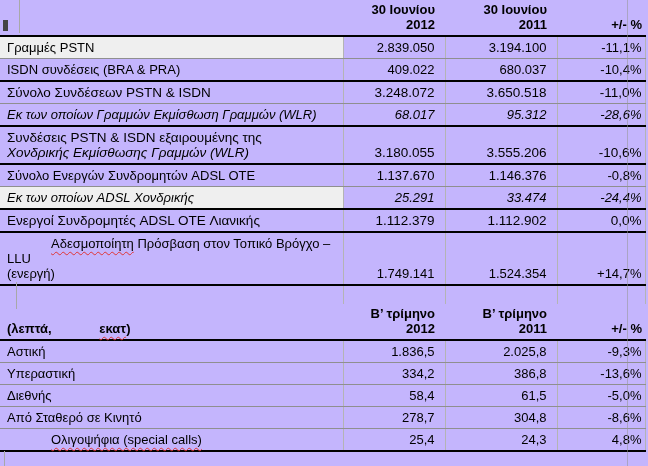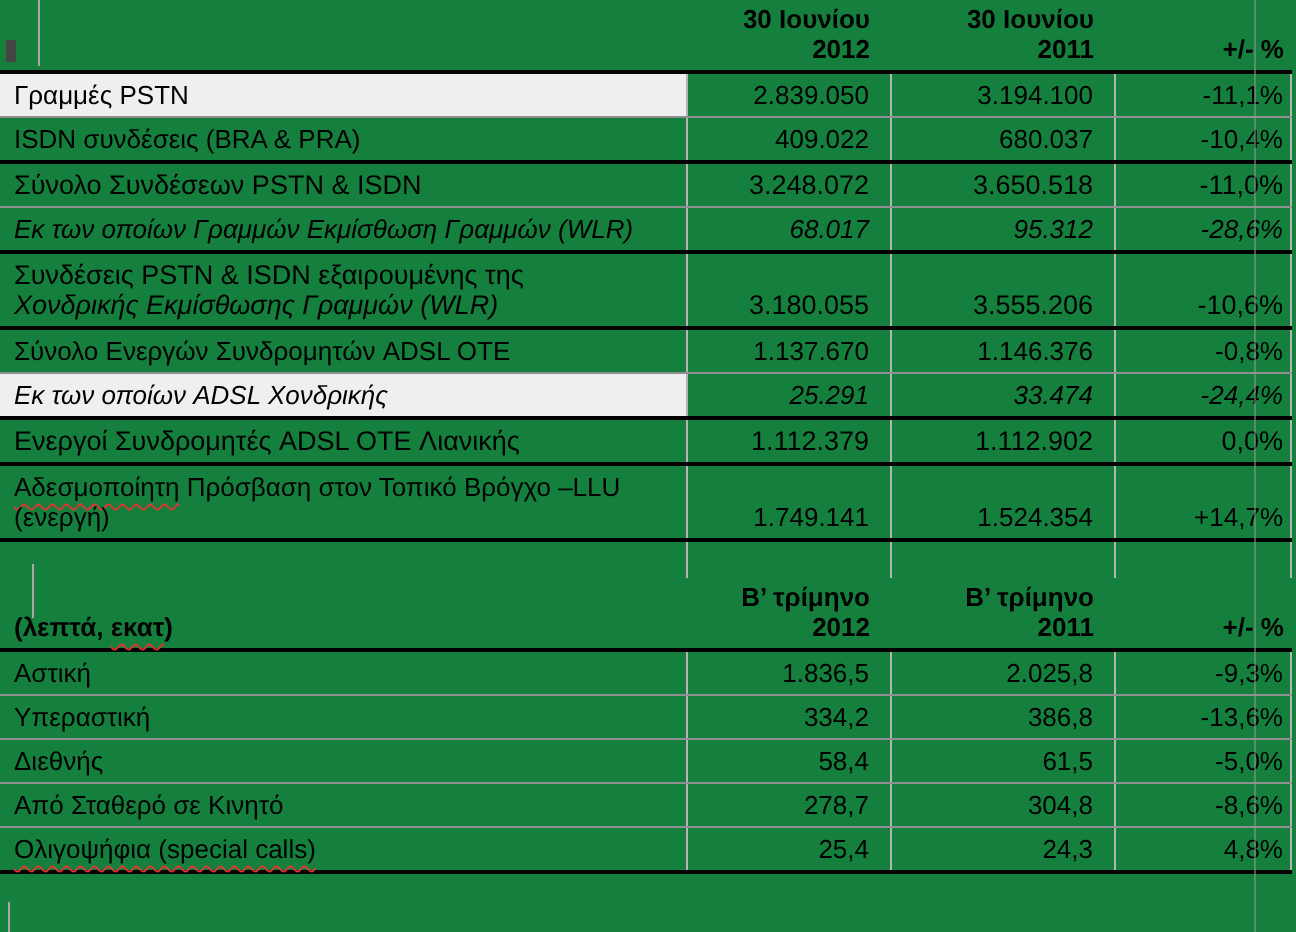--- a/index.html
+++ b/index.html
@@ -1,21 +1,21 @@
 <!DOCTYPE html>
 <html><head>
 <meta charset="utf-8">
 <style>
   html,body{margin:0;padding:0;}
   body{
     width:648px;height:466px;overflow:hidden;background:#ffffff;
     font-family:"Liberation Sans","DejaVu Sans",sans-serif;
     -webkit-user-select:none;
   }
-  .page{position:relative;width:648px;height:466px;background:#15803d;}
+  .page{position:relative;width:648px;height:466px;background:#c4b5fd;}
 
   table.kpi{
     border-collapse:collapse;table-layout:fixed;width:645px;
     position:absolute;left:0;top:0;
   }
   td{
     vertical-align:bottom;color:#000;
     font-size:13px;line-height:15px;
     padding:3px 0 3px 0;
   }
@@ -37,20 +37,21 @@
 
   tr.gap td{height:18px;padding:0;}
 
   .it{font-style:italic;}
   .sq{
     text-decoration:underline;
     text-decoration-style:wavy;
     text-decoration-color:#e03434;
     text-decoration-thickness:1px;
     text-underline-offset:3px;
+    margin-left:44px;
   }
 
   .artifact{position:absolute;pointer-events:none;}
   .gridline-v{width:1px;background:#a8a8a8;}
   .gridline-faint{width:1px;background:rgba(150,150,150,0.55);}
   .tick{background:#454545;}
 </style>
 </head>
 <body>
 

